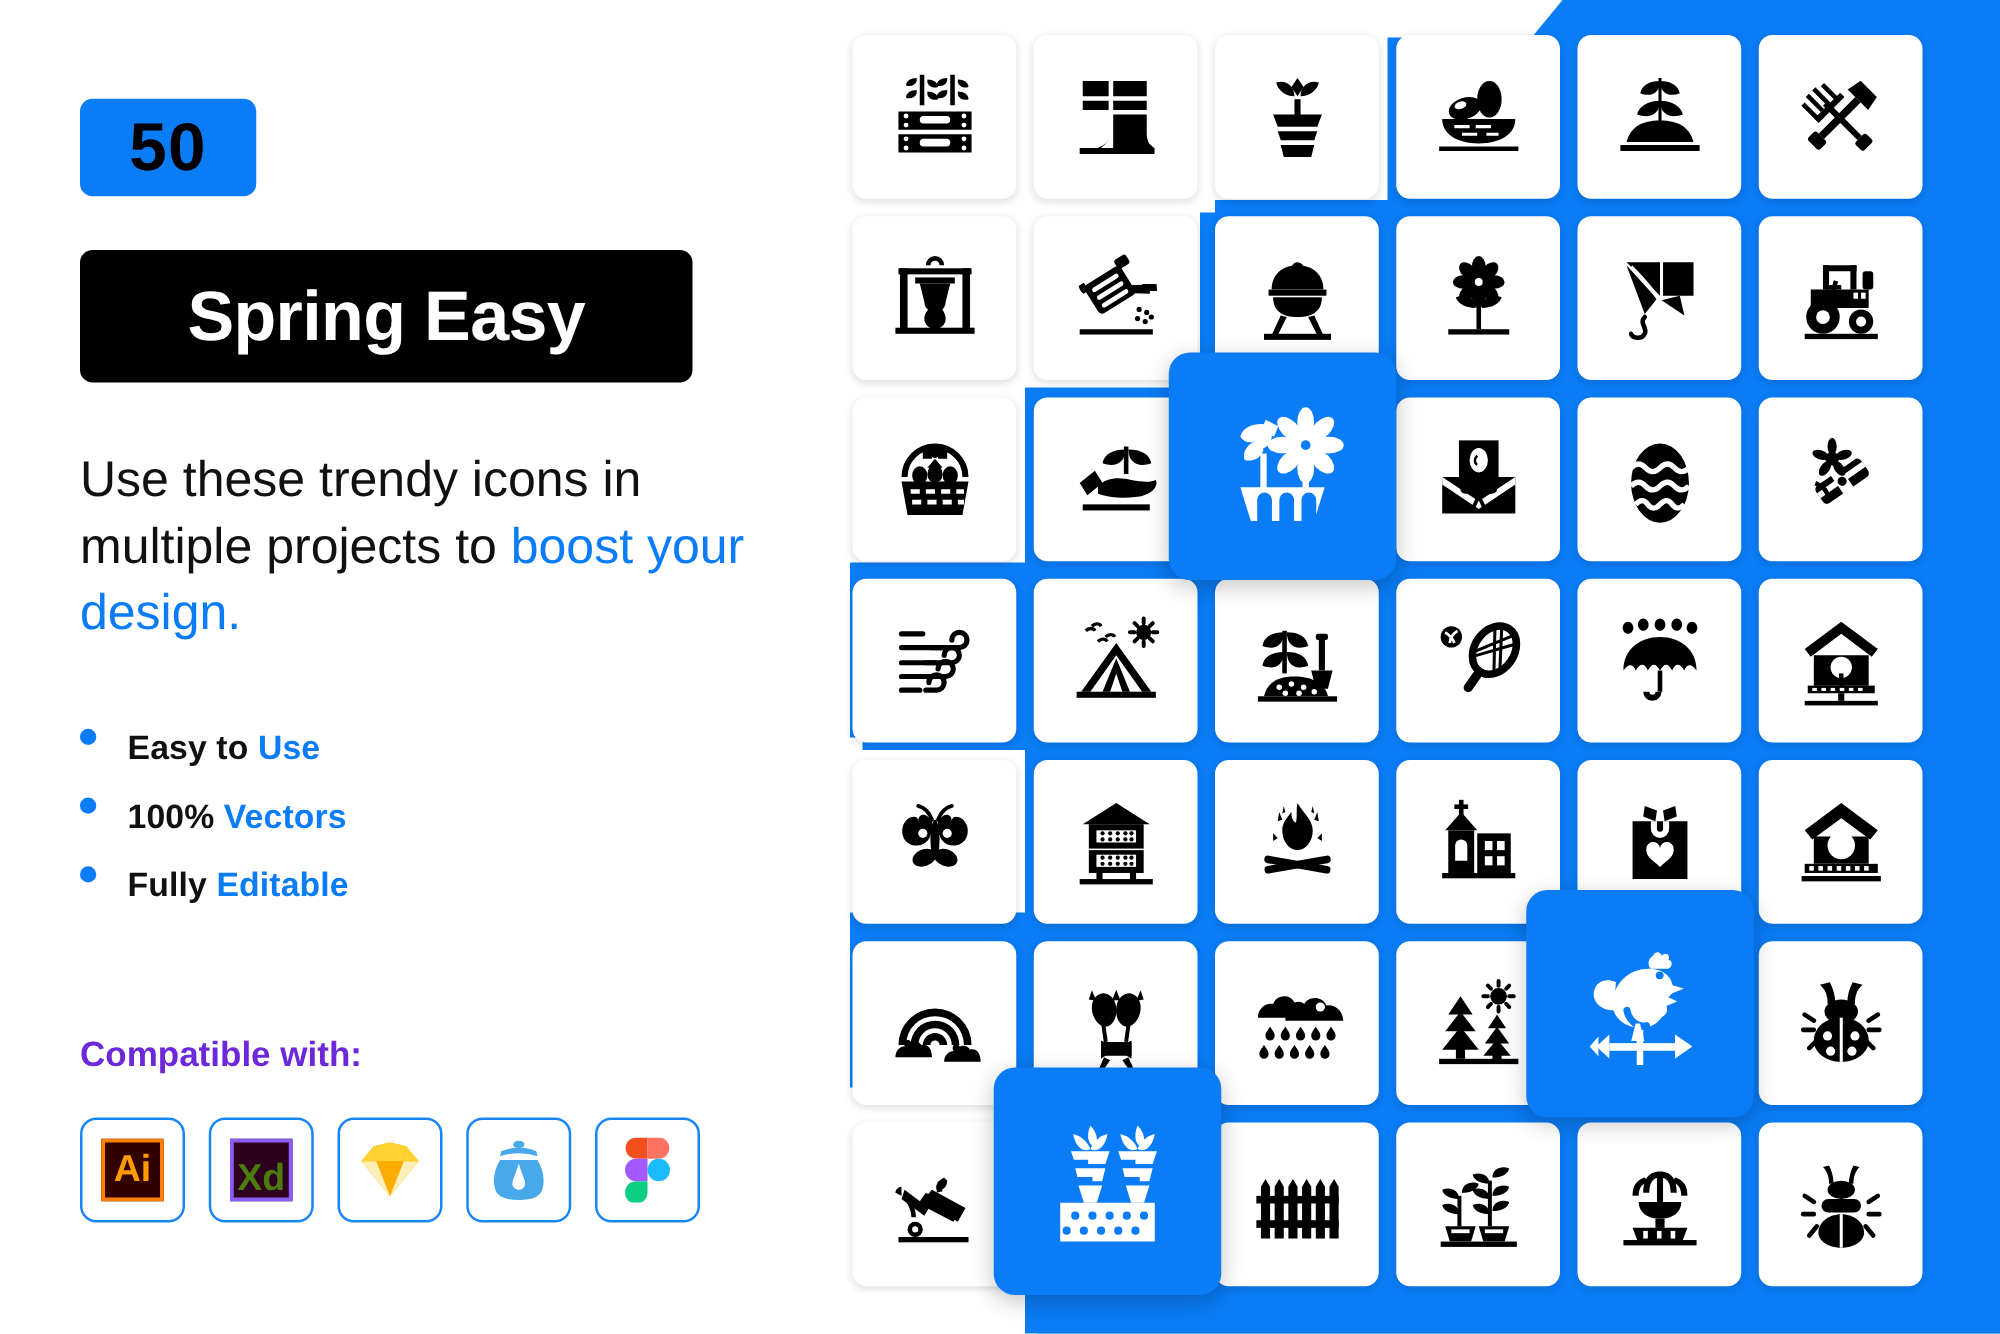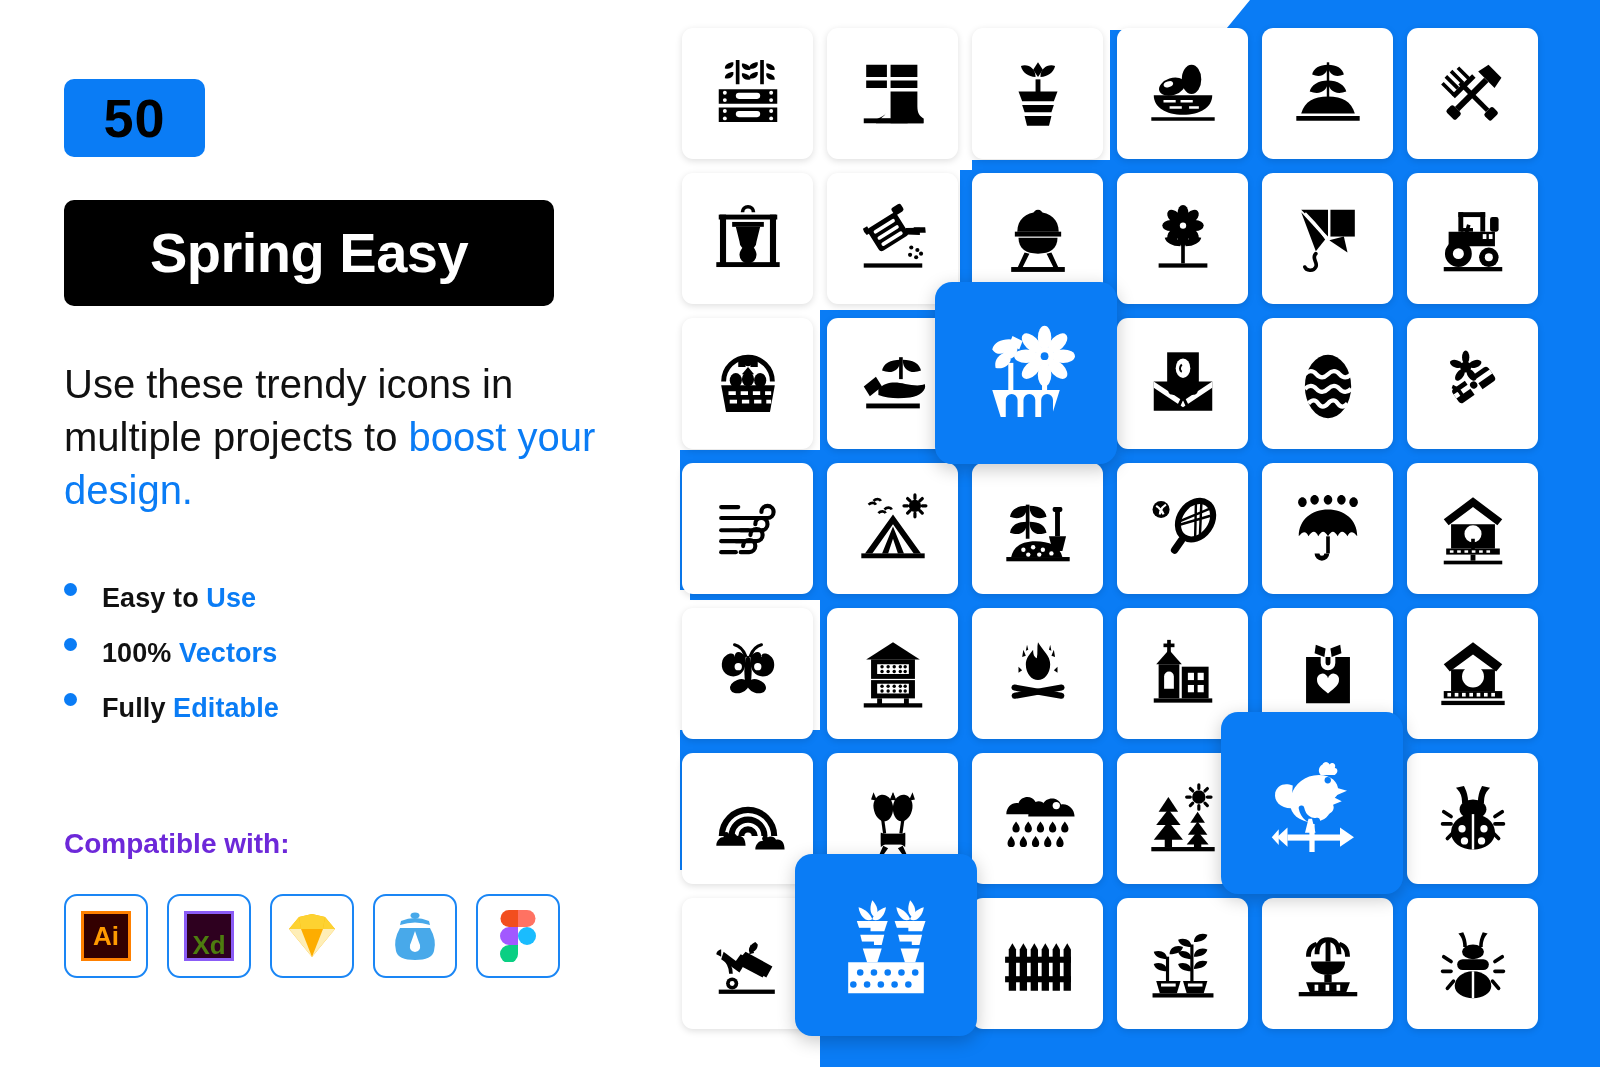--- a/index.html
+++ b/index.html
@@ -57,21 +57,21 @@
   }
 
   .app-row { position: absolute; left: 64px; top: 894px; display: flex; gap: 19px; }
   .app-tile {
     width: 84px; height: 84px; border: 2px solid #1a86f5; border-radius: 13px;
     background: #fff; display: flex; align-items: center; justify-content: center;
   }
 
   .adobe-sq {
     width: 50px; height: 50px; display:flex; align-items:center; justify-content:center;
-    font-size: 26px; font-weight: 700; line-height: 1;
+    font-size: 30px; font-weight: 700; line-height: 1;
   }
   .ai-sq { background: #330000; border: 3px solid #ff8000; color: #ff9a00; }
   .xd-sq { background: #2e001f; border: 3px solid #8b5cf6; color: #4d7c0f; align-items: flex-end; }
 
   
   .blue-stairs { position: absolute; inset: 0; z-index: 1; }
 
   
   .grid { position: absolute; z-index: 3; left: 676px; top: 22px; display: grid;
           grid-template-columns: repeat(6, 143px);

